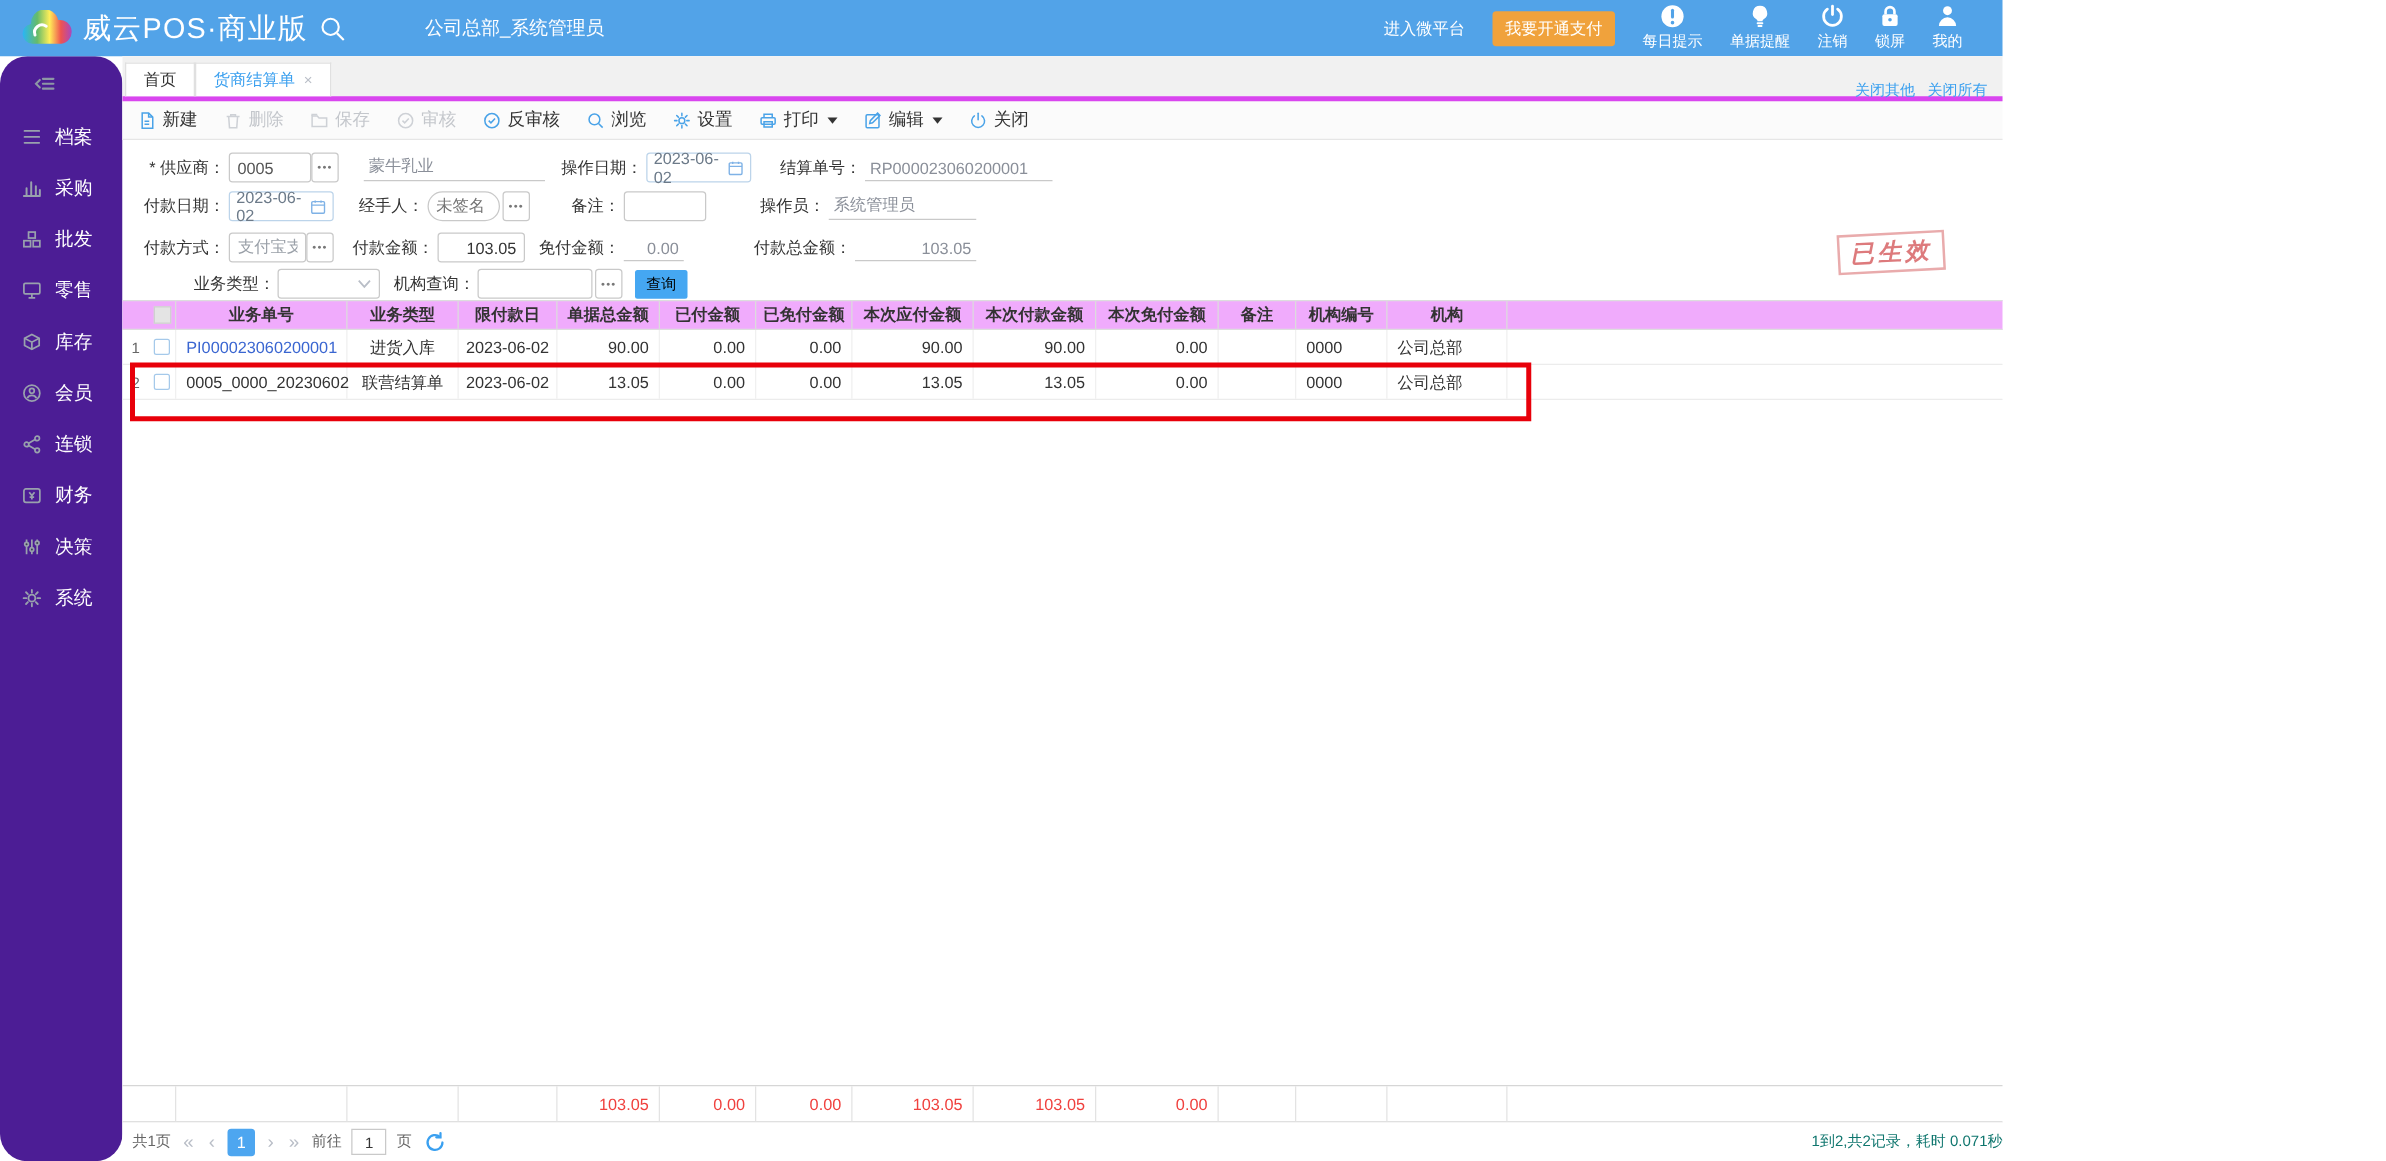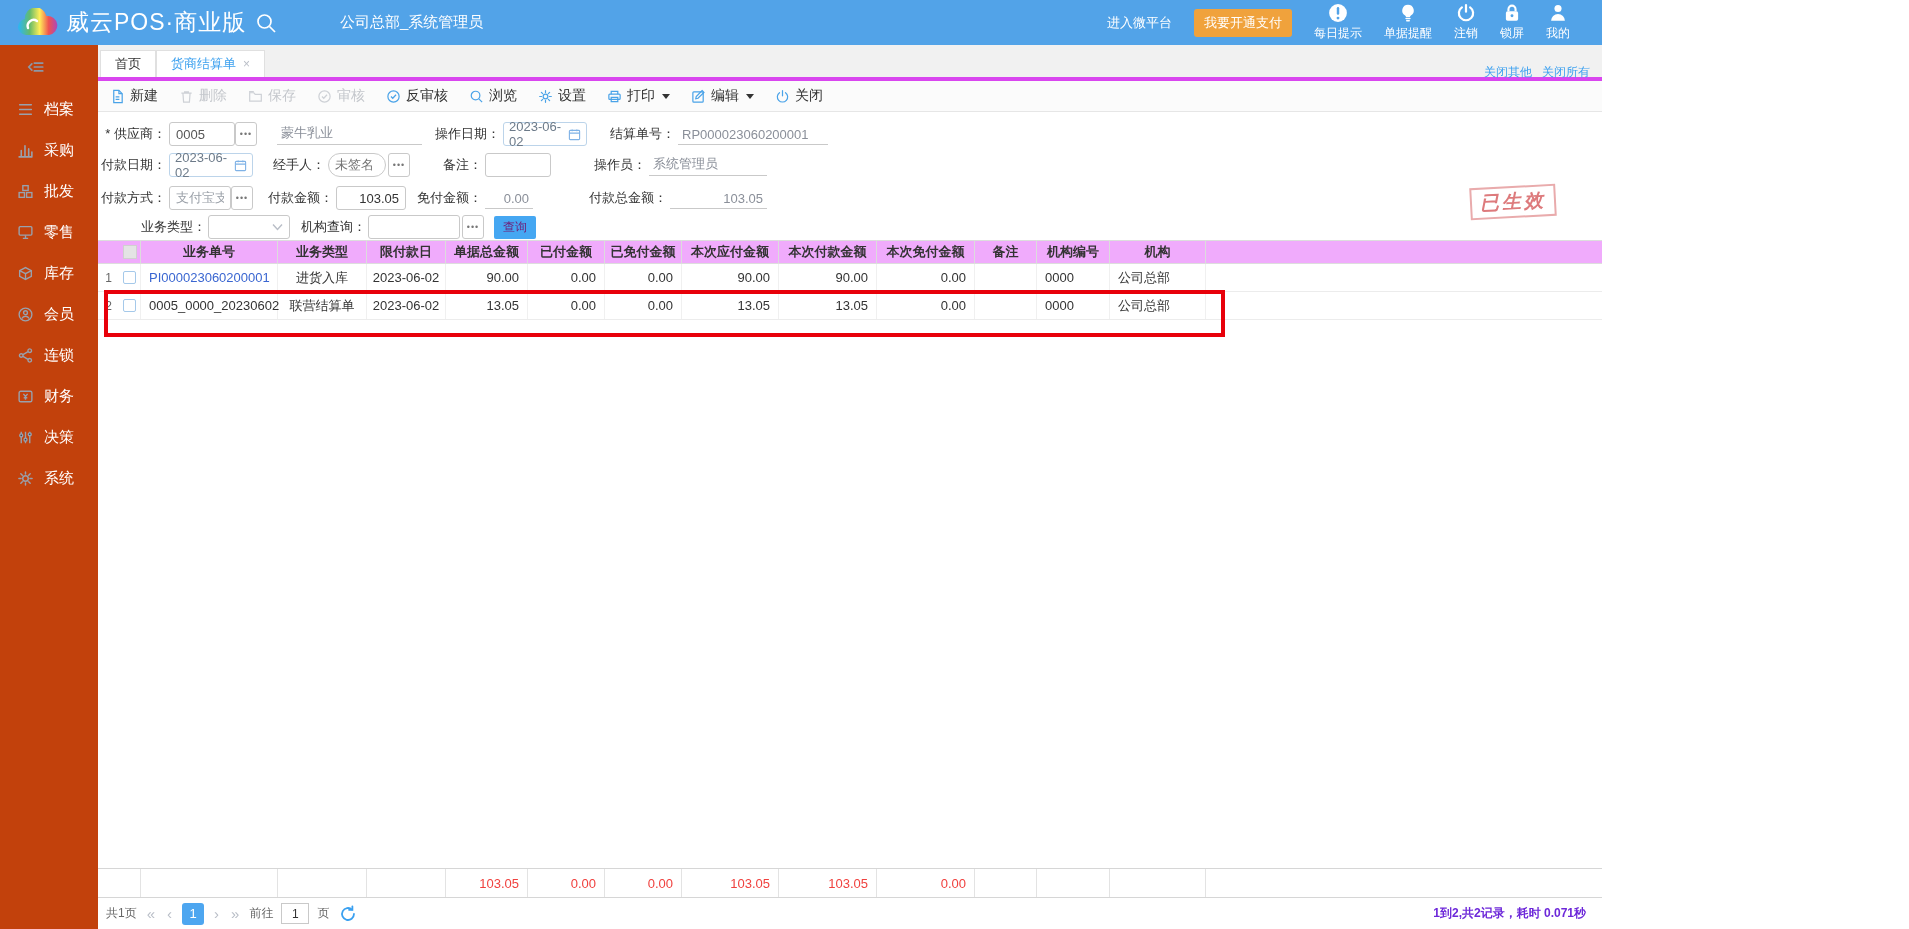--- a/index.html
+++ b/index.html
@@ -13,21 +13,21 @@
   .brand { font-size:23px; letter-spacing:1px; color:#fff; }
   .user-context { position:absolute; left:340px; top:0; height:45px; display:flex; align-items:center; font-size:15px; color:#fff; }
   .topbar-right { margin-left:auto; display:flex; align-items:flex-end; gap:22px; padding-right:32px; height:45px; }
   .top-link { font-size:13px; color:#fff; text-decoration:none; align-self:center; cursor:pointer; }
   .open-pay-btn { align-self:center; background:#f0a23c; color:#fff; border:none; border-radius:3px; font-size:13px; padding:5px 10px; cursor:pointer; }
   .top-ic { display:flex; flex-direction:column; align-items:center; gap:1px; cursor:pointer; padding-bottom:3px; }
   .top-ic .lab { font-size:12px; color:#fff; white-space:nowrap; }
 
   
   .body { display:flex; height:884px; }
-  .sidebar { width:98px; background:#c2410c; flex-shrink:0; }
+  .sidebar { width:98px; background:#4c1d95; flex-shrink:0;border-radius:22px; }
   .collapse { height:44px; display:flex; align-items:center; padding-left:26px; color:#8d97a5; cursor:pointer; }
   .side-item { height:41px; display:flex; align-items:center; gap:10px; padding-left:17px; cursor:pointer; }
   .side-item .ic { color:#99a1ad; display:flex; }
   .side-item .lab { color:#fff; font-size:15px; }
 
   .main { flex:1; display:flex; flex-direction:column; position:relative; background:#fff; }
 
   
   .tabbar { height:36px; background:#f1f1f1; display:flex; align-items:flex-end; padding-left:2px; border-bottom:4px solid #d946ef; position:relative; }
   .tab { height:27px; background:#fff; border:1px solid #e0e0e0; border-bottom:none; display:flex; align-items:center; padding:0 14px; font-size:13px; color:#333; cursor:pointer; gap:7px; }
@@ -39,29 +39,29 @@
   
   .toolbar { height:31px; background:#fbfbfb; border-bottom:1px solid #e6e6e6; display:flex; align-items:center; gap:21px; padding-left:12px; }
   .tbtn { display:flex; align-items:center; gap:5px; font-size:14px; color:#333; cursor:pointer; }
   .tbtn .ic { color:#4aa3e8; display:flex; }
   .tbtn.disabled { color:#c4c7cc; cursor:default; }
   .tbtn.disabled .ic { color:#ced1d6; }
   .caret { width:0; height:0; border-left:4px solid transparent; border-right:4px solid transparent; border-top:5px solid #333; margin-left:2px; }
 
   
   .formarea { height:128px; position:relative; font-size:13px; }
-  .frow { position:absolute; left:0; display:flex; align-items:center; height:26px; }
+  .frow { position:absolute; left:14px; display:flex; align-items:center; height:26px; }
   .lbl { color:#333; text-align:right; flex-shrink:0; white-space:nowrap; }
   .inp { height:24px; border:1px solid #c9c9c9; border-radius:3px; font-size:13px; color:#555; padding:0 6px; outline:none; font-family:inherit; background:#fff; }
   .inp.num { text-align:right; color:#333; }
   .dots { width:22px; height:24px; border:1px solid #c9c9c9; border-radius:3px; background:#fff; color:#777; font-size:9px; display:flex; align-items:center; justify-content:center; letter-spacing:1px; cursor:pointer; flex-shrink:0; }
   .ro-line { border-bottom:1px solid #c9c9c9; color:#8a8f99; height:22px; display:flex; align-items:flex-end; padding:0 4px 2px; }
   .datebox { height:24px; border:1px solid #bcd4ea; border-radius:3px; display:flex; align-items:center; justify-content:space-between; padding:0 5px; color:#6c7a89; background:#fff; cursor:pointer; }
   .selbox { height:24px; border:1px solid #c9c9c9; border-radius:3px; background:#fff; display:flex; align-items:center; justify-content:flex-end; padding:0 6px; cursor:pointer; }
-  .query-btn { height:23px; width:42px; background:#45a7f2; color:#701a75; border:none; border-radius:2px; font-size:12px; cursor:pointer; }
+  .query-btn { height:23px; width:42px; background:#45a7f2; color:#000000; border:none; border-radius:2px; font-size:12px; cursor:pointer; }
   .stamp { position:absolute; right:46px; top:141px; border:2px solid #e9abac; color:#dd7a7c; font-family:"DejaVu Serif","Liberation Serif",serif; font-style:italic; font-weight:bold; font-size:19px; letter-spacing:3px; padding:1px 8px; transform:rotate(-3deg); background:rgba(255,255,255,.6); }
 
   
   .grid { position:relative; }
   .grow { display:flex; align-items:stretch; }
   .ghead { height:24px; background:#f0abfc; border-top:1px solid #ddd; border-bottom:1px solid #ddd; }
   .ghead .cell { font-weight:bold; font-size:13px; color:#333; display:flex; align-items:center; justify-content:center; border-right:1px solid #dcdcdc; }
   .gbody { height:28px; border-bottom:1px solid #ececec; background:#fff; }
   .gbody .cell { font-size:13px; color:#333; display:flex; align-items:center; border-right:1px solid #f0f0f0; }
   .cell.rn { justify-content:center; font-size:12px; color:#666; border-right:none !important; }
@@ -83,21 +83,21 @@
   
   .totals { height:30px; border-top:1px solid #d6d6d6; border-bottom:1px solid #d6d6d6; background:#fff; }
   .totals .cell { border-right:1px solid #e3e3e3; font-size:13px; color:#f0413e; display:flex; align-items:center; }
 
   
   .pagebar { height:31px; display:flex; align-items:center; gap:8px; padding-left:8px; background:#fff; font-size:12px; color:#666; }
   .pg-arrow { color:#b9bec7; font-size:15px; cursor:pointer; padding:0 2px; }
   .pg-cur { width:22px; height:22px; background:#4da6f0; color:#fff; border-radius:3px; display:flex; align-items:center; justify-content:center; font-size:13px; cursor:pointer; }
   .pg-input { width:28px; height:21px; border:1px solid #c9c9c9; text-align:center; font-size:12px; color:#333; outline:none; }
   .refresh { display:flex; cursor:pointer; color:#3aa0f0; margin-left:2px; }
-  .rec-info { margin-left:auto; margin-right:16px; color:#6d28d9; font-size:12px;font-weight:bold; }
+  .rec-info { margin-left:auto; color:#0f766e; font-size:12px; }
 
   svg { display:block; }
 </style>
 </head>
 <body>
 
 <div class="app">
 
   <header class="topbar">
     <div class="brand-area">

